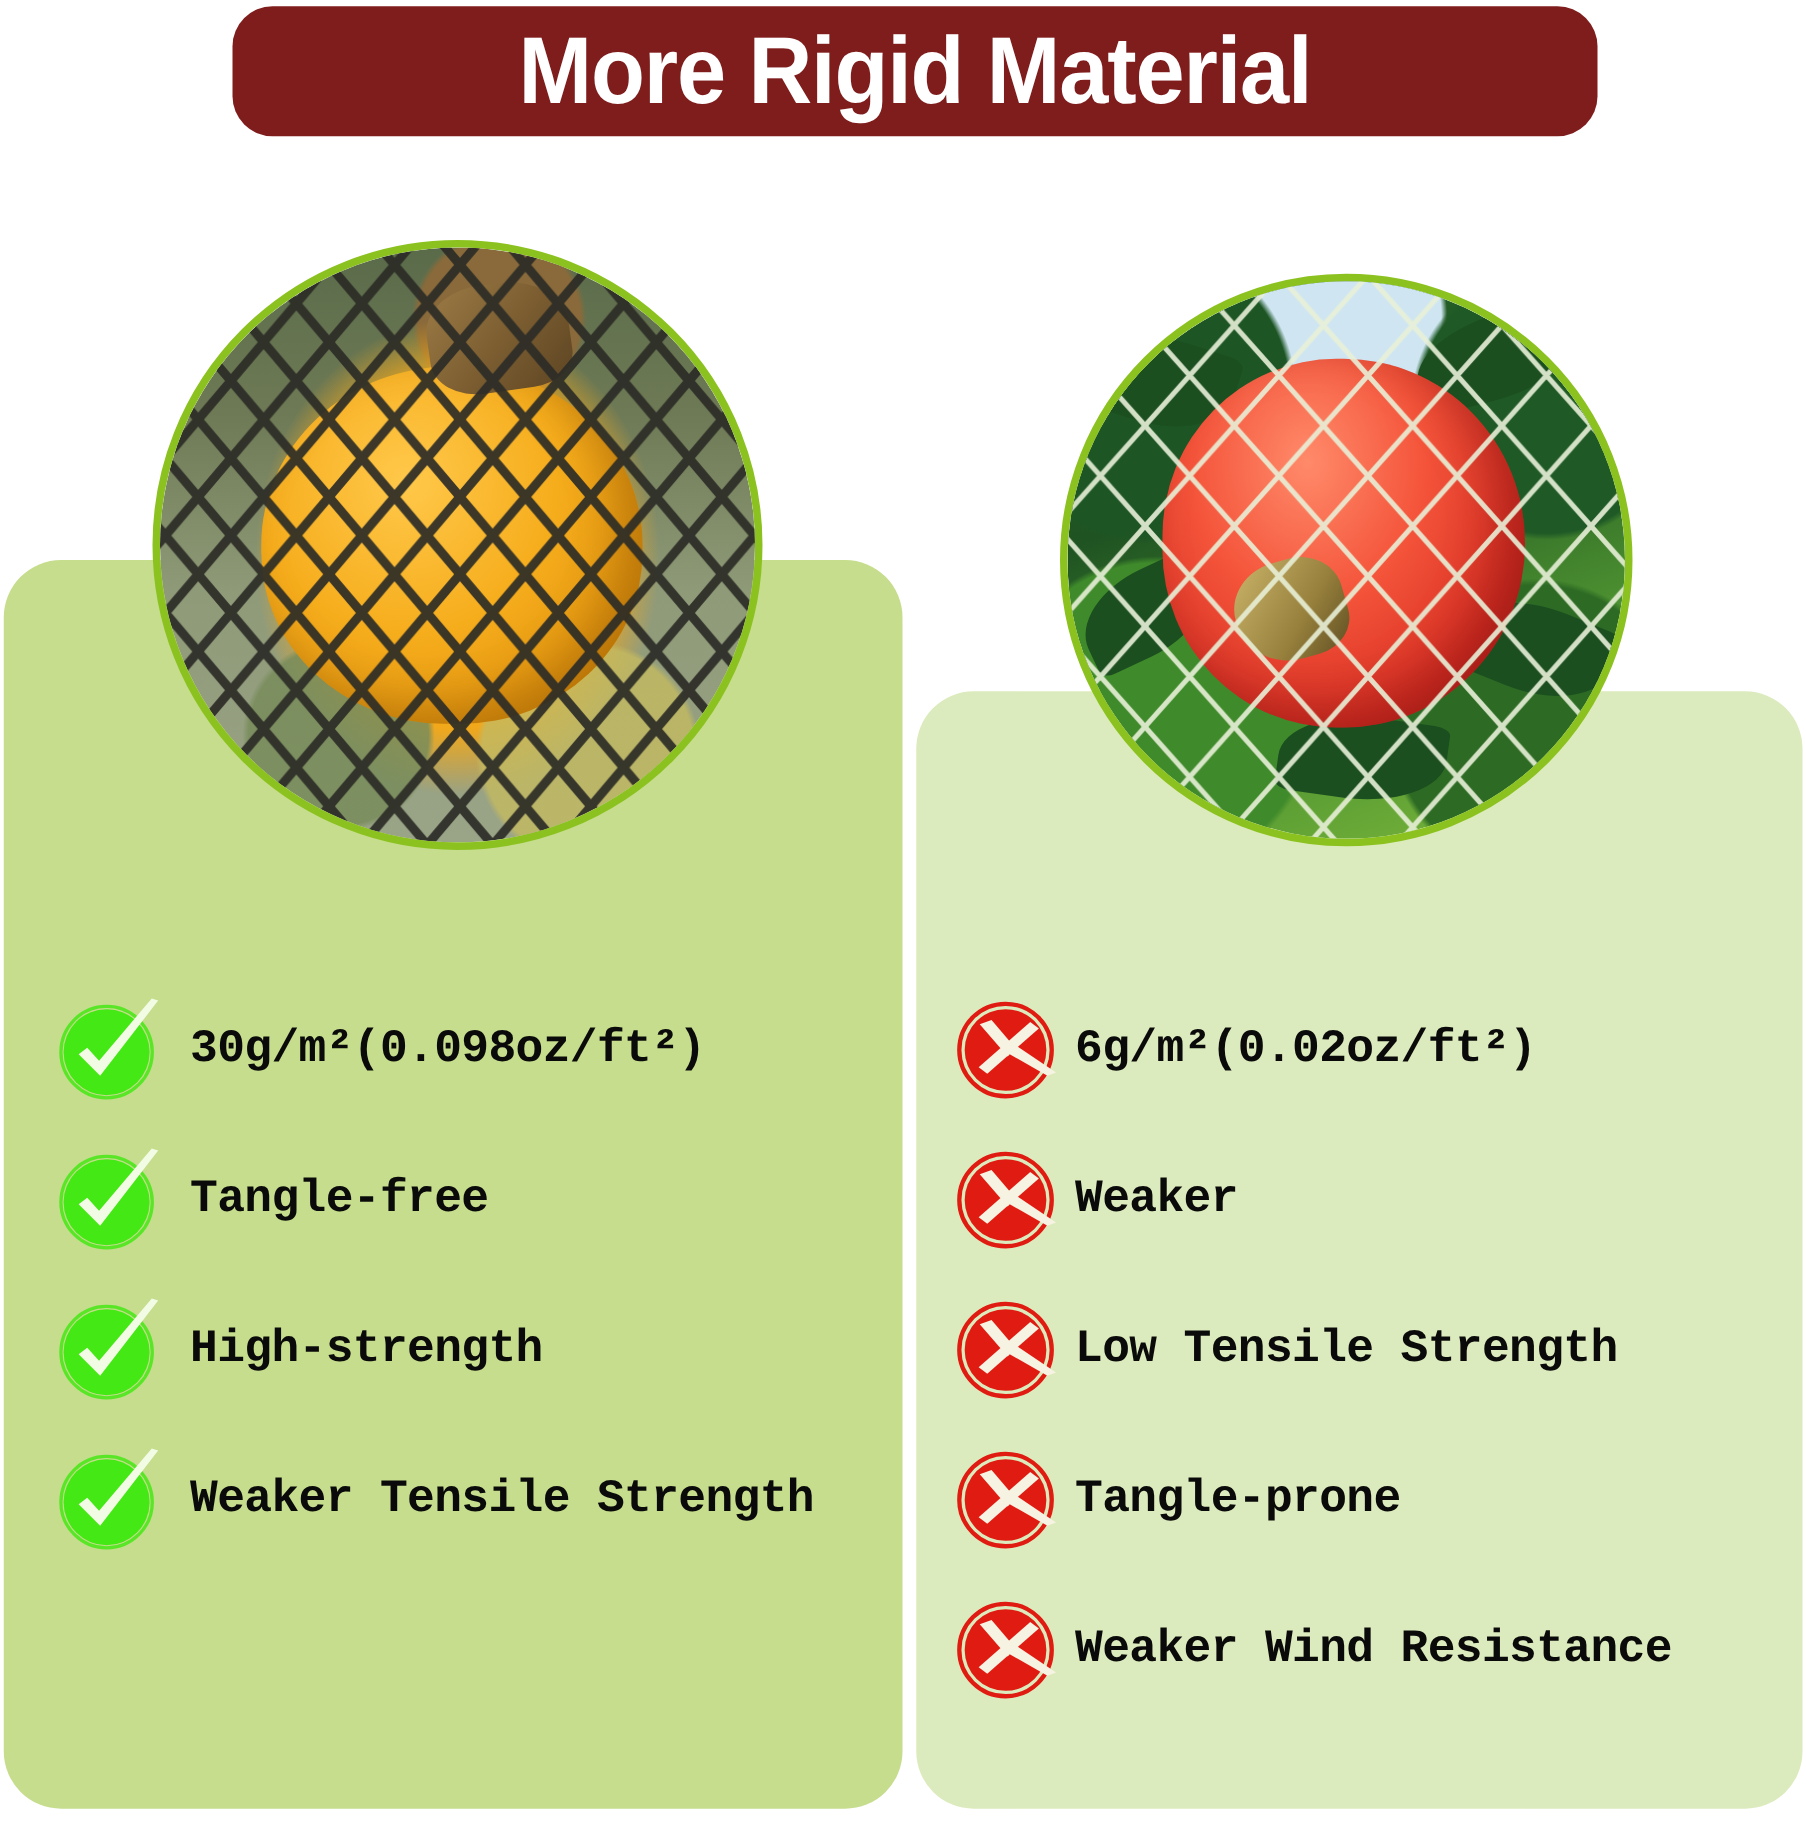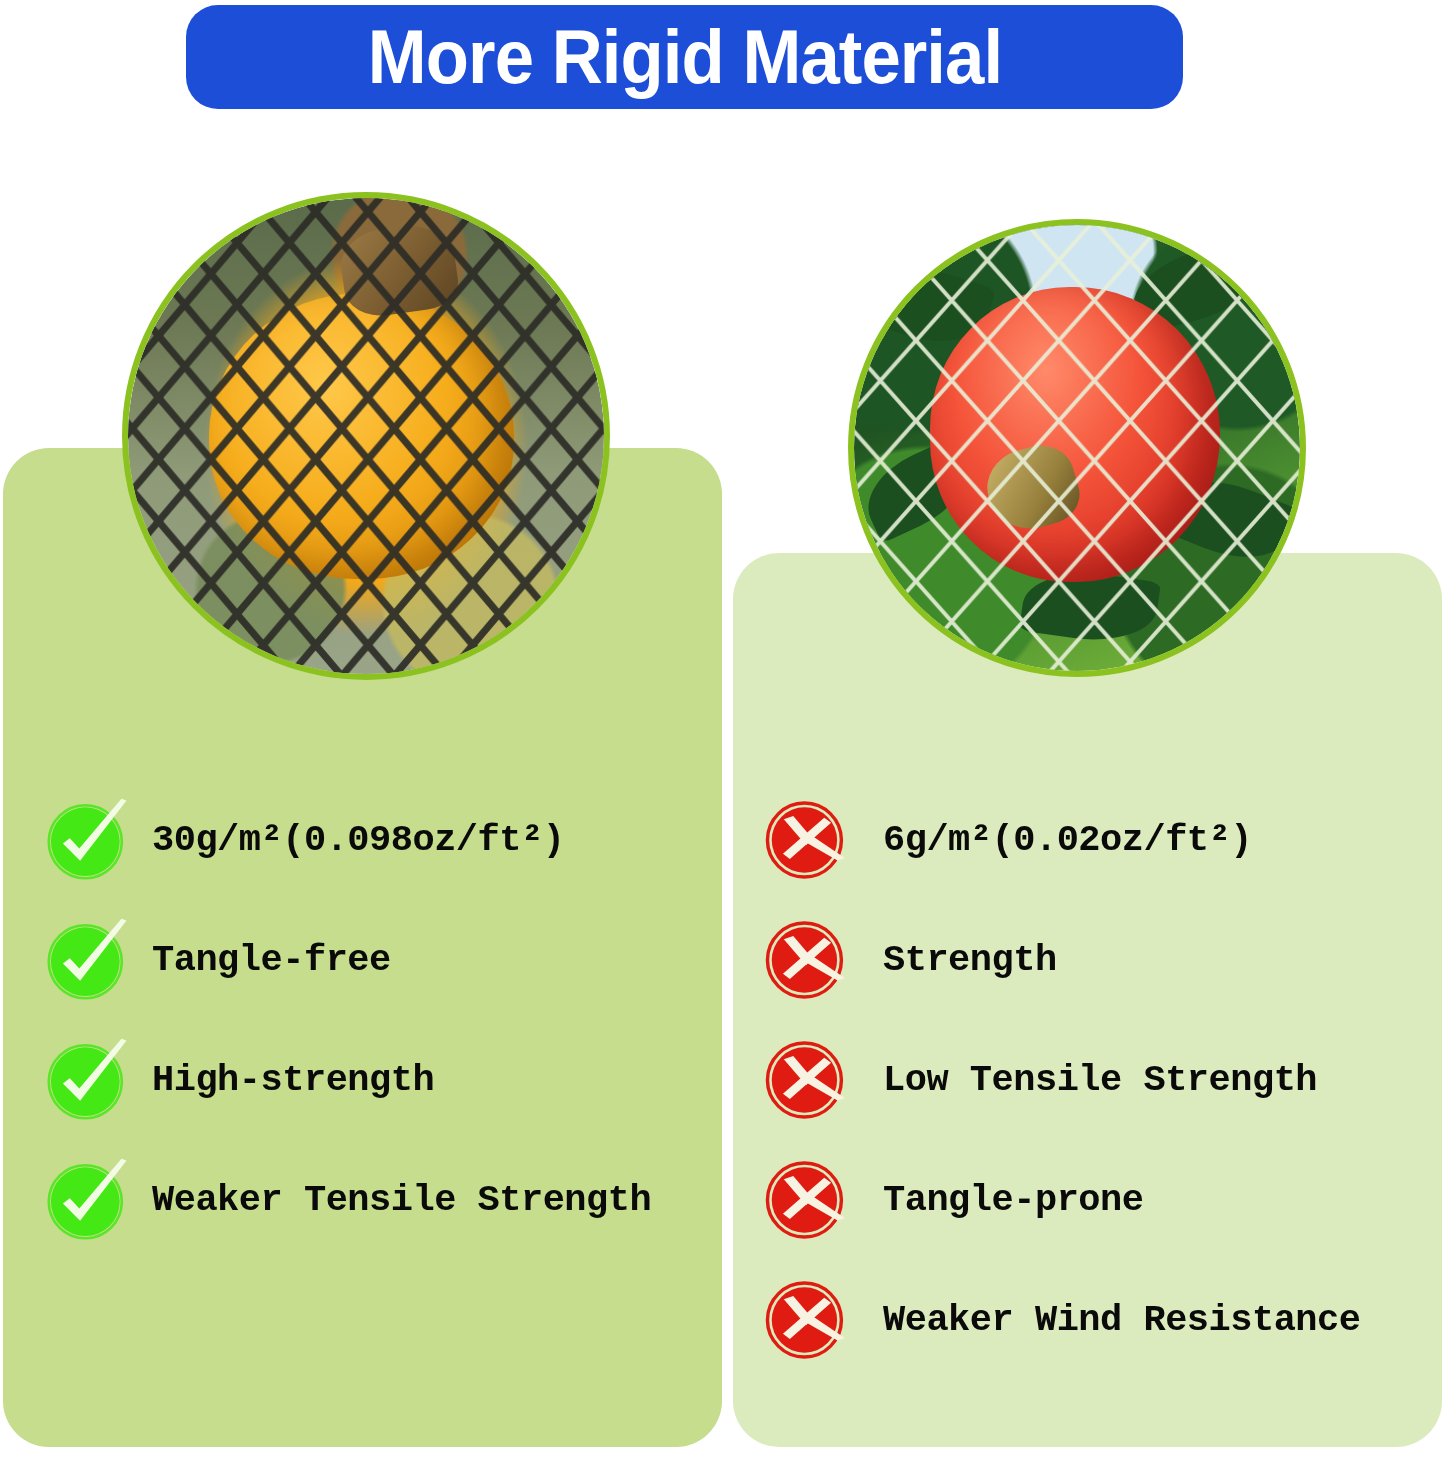--- a/index.html
+++ b/index.html
@@ -1,21 +1,21 @@
 <!DOCTYPE html>
 <html><head>
 <meta charset="utf-8">
 <style>
   html,body{margin:0;padding:0;background:#ffffff;}
   body{width:1445px;height:1458px;position:relative;overflow:hidden;
        font-family:"Liberation Sans",sans-serif;}
 
   
-  #banner{position:absolute;left:186px;top:5px;width:997px;height:104px;
-          background:#1d4ed8;border-radius:32px;
+  #banner{position:absolute;left:186px;top:5px;width:1092px;height:104px;
+          background:#7f1d1d;border-radius:32px;
           display:flex;align-items:center;justify-content:center;}
   #banner-text{color:#ffffff;font-size:76px;font-weight:bold;
                letter-spacing:-1px;line-height:1;
                transform:scaleX(0.93);transform-origin:center;
                white-space:nowrap;}
 
   
   .panel{position:absolute;}
   #panel-left{left:3px;top:448px;width:719px;height:999px;
               background:#c5dd8c;border-radius:46px;}
@@ -73,21 +73,21 @@
 
   
   .rows{position:absolute;}
   #rows-left{left:44px;top:780px;}
   #rows-right{left:764px;top:780px;}
   .row{display:flex;align-items:center;height:120px;}
   .row-icon{width:86px;height:86px;flex:0 0 86px;position:relative;}
   .row-label{font-size:37px;font-weight:bold;color:#0a0a0a;
              margin-left:22px;white-space:nowrap;line-height:1;
              letter-spacing:-0.5px;font-family:Liberation Mono, monospace;}
-  #rows-right .row-label{margin-left:33px;}
+  #rows-right .row-label{margin-left:10px;}
 </style>
 </head>
 <body>
 
 <div id="banner">
   <div id="banner-text">More Rigid Material</div>
 </div>
 
 <div class="panel" id="panel-left"></div>
 <div class="panel" id="panel-right"></div>
@@ -196,21 +196,21 @@
   <div class="row">
     <span class="row-icon">
       <svg viewBox="0 0 100 100" width="86" height="86">
         <circle cx="47" cy="50" r="38" fill="#e01b12"></circle>
         <circle cx="47" cy="50" r="43" fill="none" stroke="#e01b12" stroke-width="4"></circle>
         <path d="M23 26 L34 22 L56 48 L49 56 Z" fill="#f7f3e2"></path>
         <path d="M70 24 L78 30 L30 72 L22 66 Z" fill="#f7f3e2"></path>
         <path d="M44 50 L54 44 L94 71 L86 74 Z" fill="#f7f3e2"></path>
       </svg>
     </span>
-    <span class="row-label">Strength</span>
+    <span class="row-label">Weaker</span>
   </div>
 
   <div class="row">
     <span class="row-icon">
       <svg viewBox="0 0 100 100" width="86" height="86">
         <circle cx="47" cy="50" r="38" fill="#e01b12"></circle>
         <circle cx="47" cy="50" r="43" fill="none" stroke="#e01b12" stroke-width="4"></circle>
         <path d="M23 26 L34 22 L56 48 L49 56 Z" fill="#f7f3e2"></path>
         <path d="M70 24 L78 30 L30 72 L22 66 Z" fill="#f7f3e2"></path>
         <path d="M44 50 L54 44 L94 71 L86 74 Z" fill="#f7f3e2"></path>

